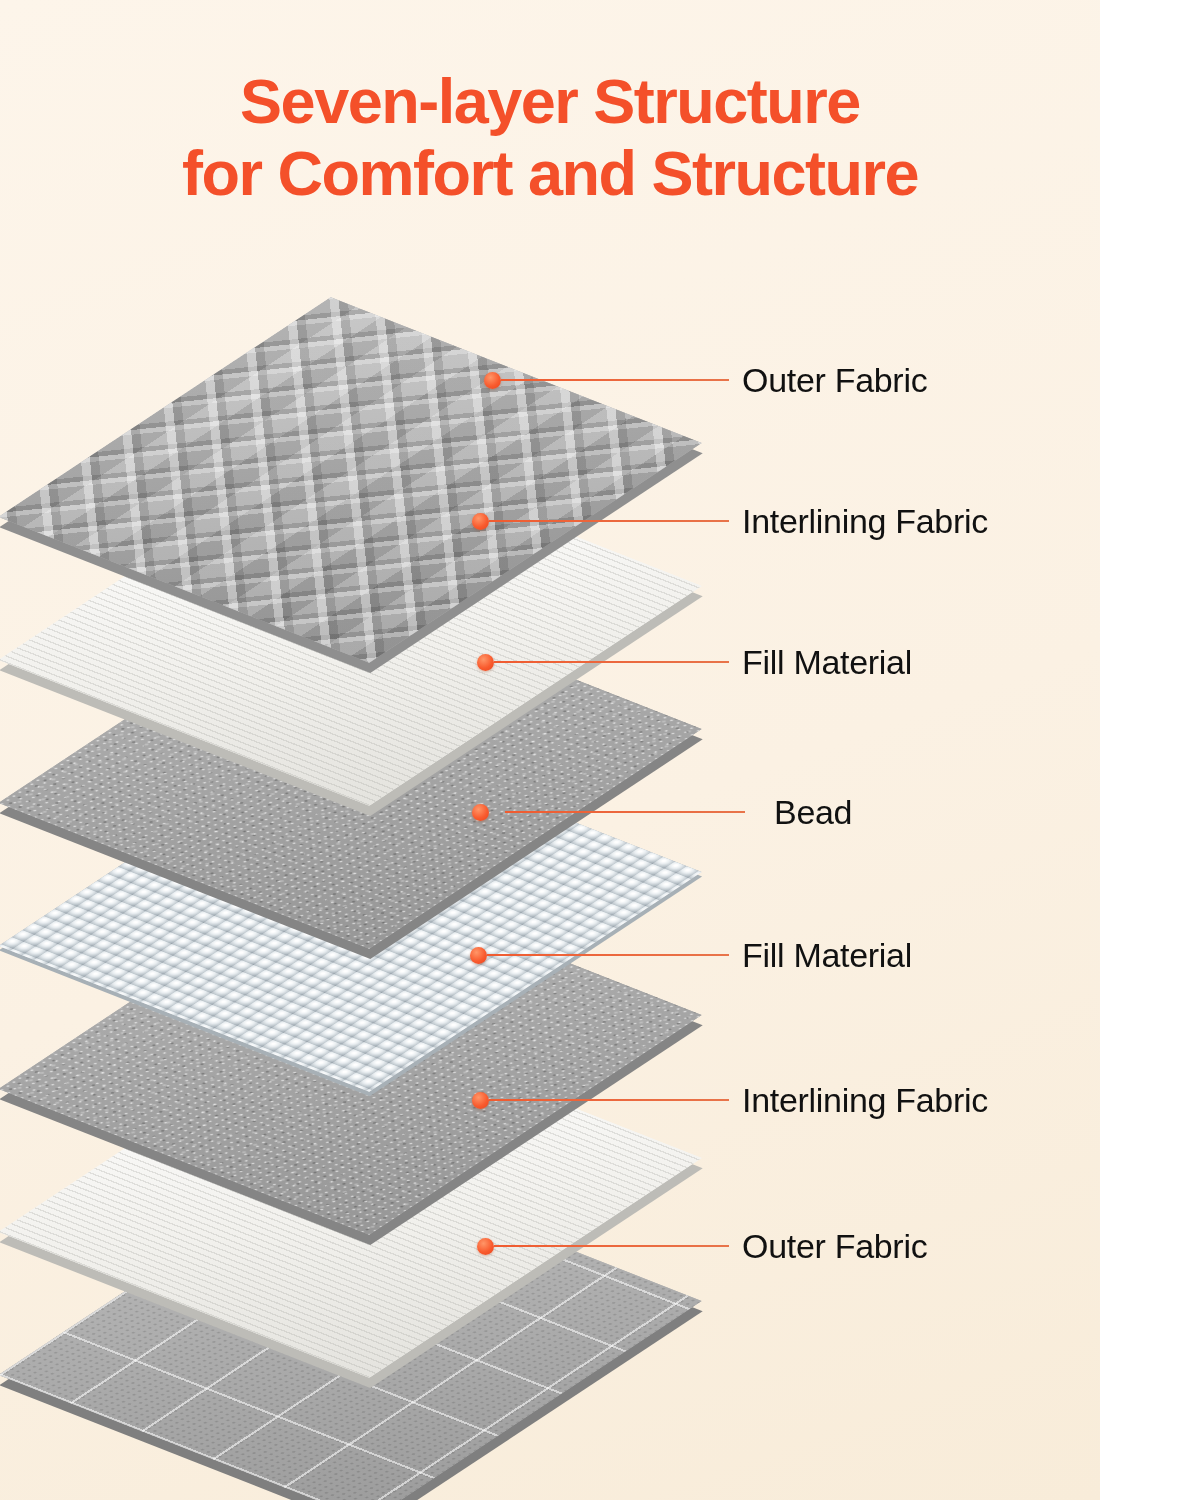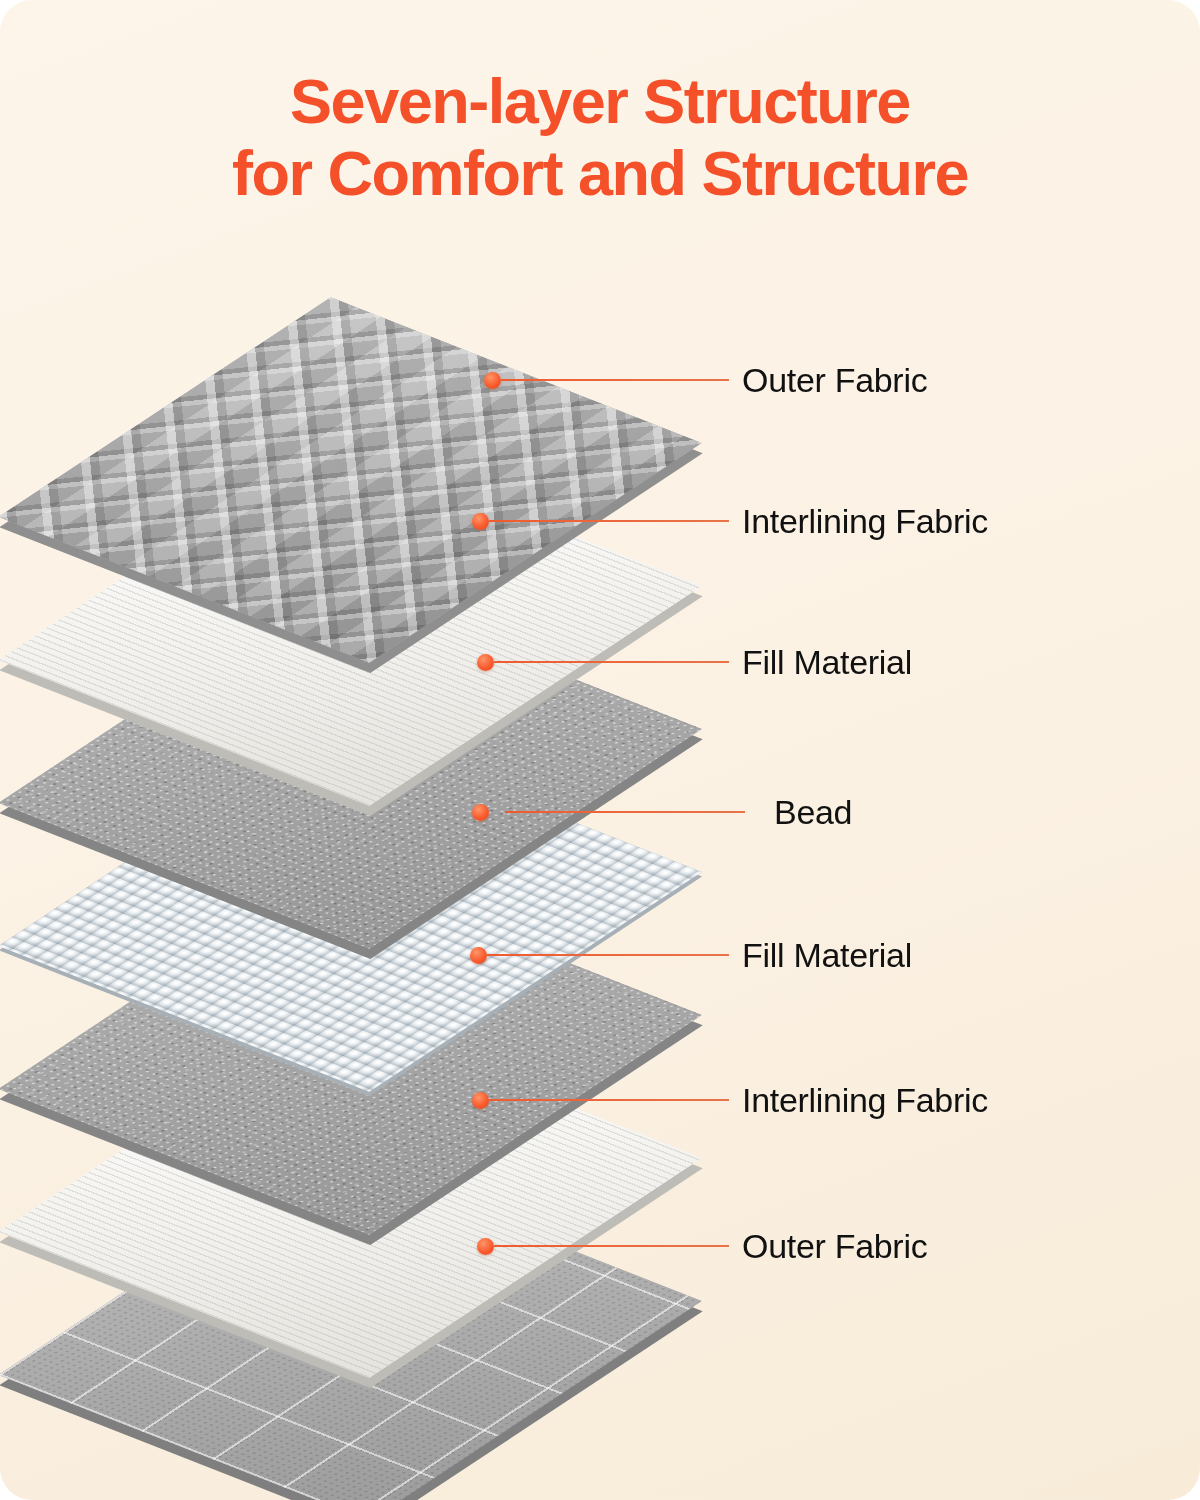--- a/index.html
+++ b/index.html
@@ -5,23 +5,22 @@
   :root{
     --accent:#F4502A;
     --bg:#FBF1E3;
     --line:#E8744A;
     --label:#111111;
   }
   *{margin:0;padding:0;box-sizing:border-box;}
   html,body{width:1200px;height:1500px;overflow:hidden;}
   body{font-family:"Liberation Sans", sans-serif;}
   .canvas{
-    position:relative;width:1200px;height:1500px;overflow:hidden;
+    position:relative;width:1100px;height:1500px;overflow:hidden;
     background:linear-gradient(160deg,#fdf5ea 0%,#fbf1e3 55%,#f8ecd9 100%);
-    border-radius:32px;
   }
   .title{
     position:absolute;top:66px;left:0;width:100%;
     text-align:center;color:var(--accent);
     font-size:63px;font-weight:800;line-height:1.14;letter-spacing:-1.5px;
     z-index:40;
   }
   
   .panel{
     position:absolute;width:500px;height:500px;left:100px;

